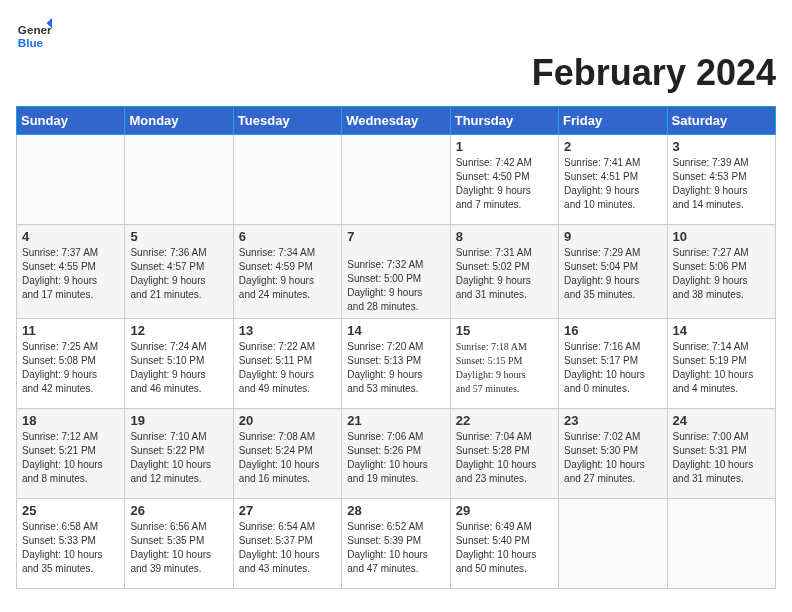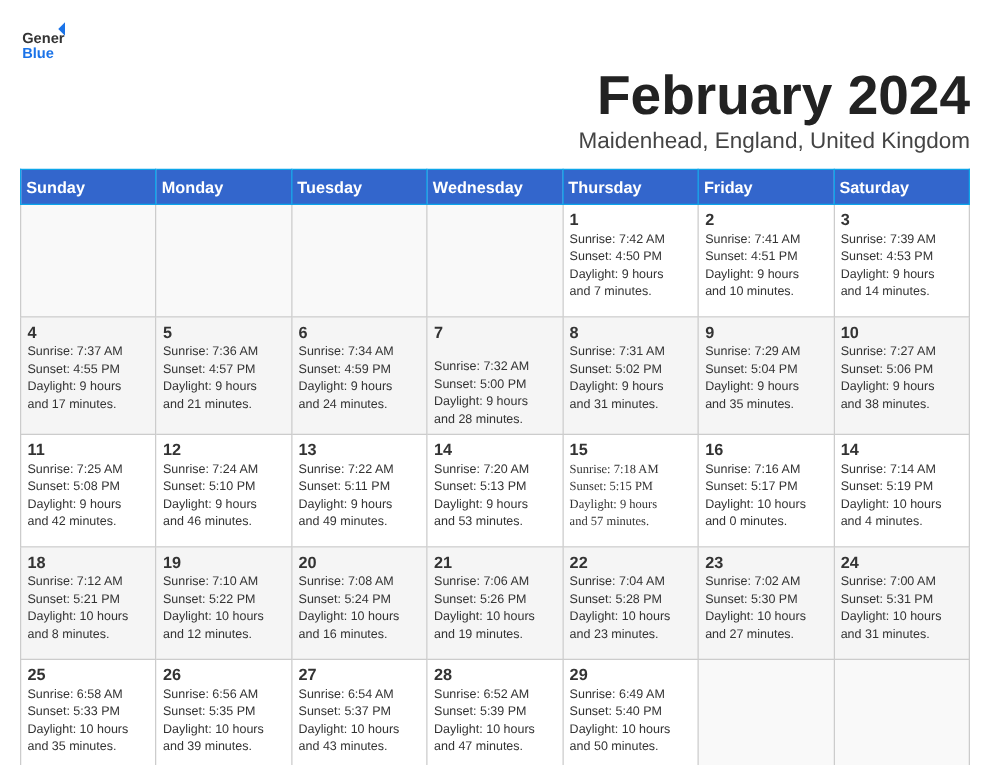--- a/index.html
+++ b/index.html
@@ -8,21 +8,21 @@
       background: #fff;
       width: 792px;
       min-height: 612px;
       padding: 16px;
     }
     .header {
       text-align: right;
       margin-bottom: 4px;
     }
     .header .month-year {
-      font-size: 44px;
+      font-size: 36px;
       font-weight: bold;
       color: #222;
     }
     .header .location {
       font-size: 18px;
       color: #444;
     }
     .logo-wrap {
       display: flex;
       align-items: center;
@@ -87,21 +87,20 @@
 <div class="top-area">
   <div class="logo-wrap">
     <svg class="logo-icon" viewBox="0 0 40 40">
       <text x="2" y="20" font-size="13" font-weight="bold" fill="#333">General</text>
       <text x="2" y="34" font-size="13" font-weight="bold" fill="#1a73e8">Blue</text>
       <polygon points="34,8 40,2 40,14" fill="#1a73e8"></polygon>
     </svg>
   </div>
   <div class="header">
     <div class="month-year">February 2024</div>
-    <div class="location">Maidenhead, England, United Kingdom</div>
   </div>
 </div>
 
 <table>
   <thead>
     <tr id="thead-row">
         <th>Sunday</th>
         <th>Monday</th>
         <th>Tuesday</th>
         <th>Wednesday</th>

